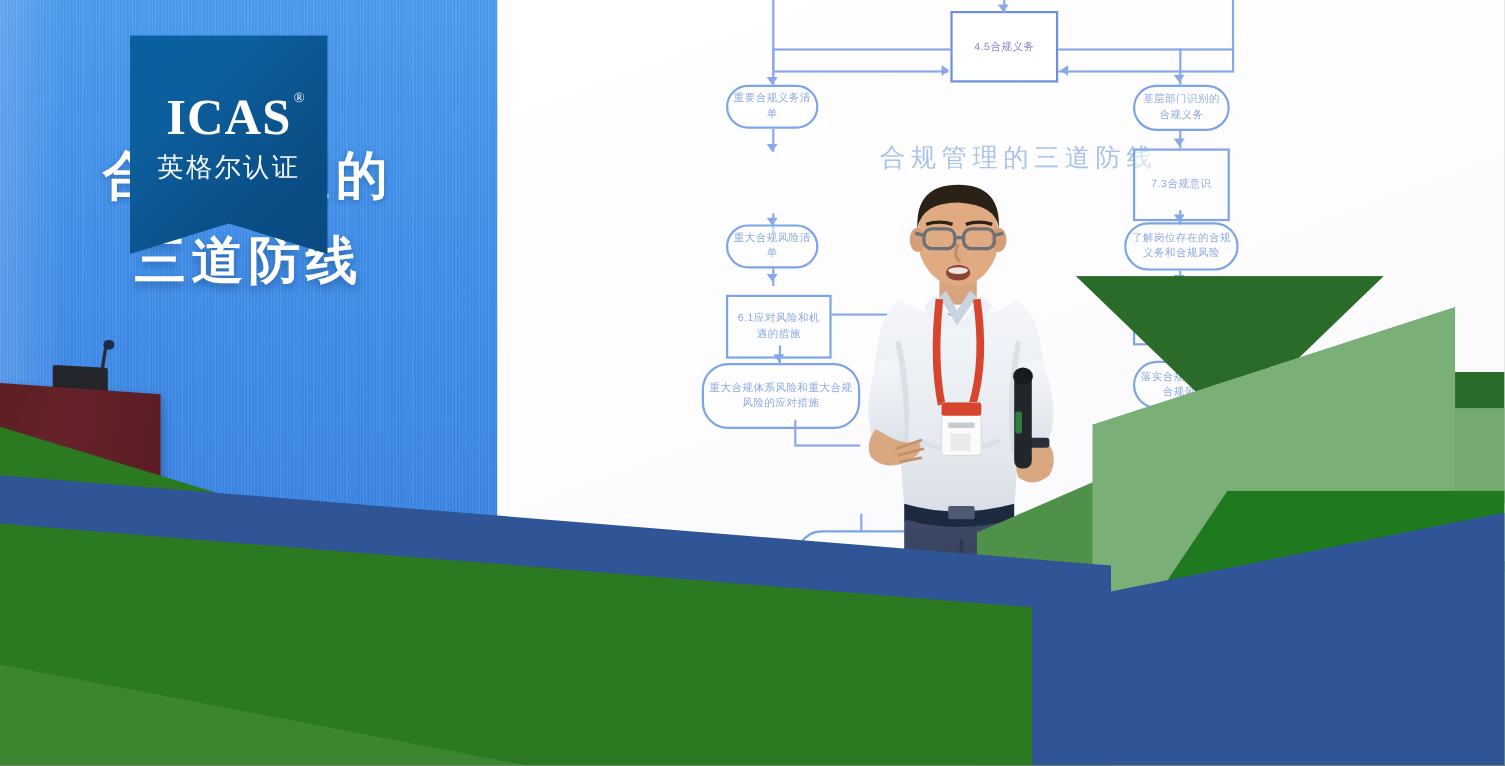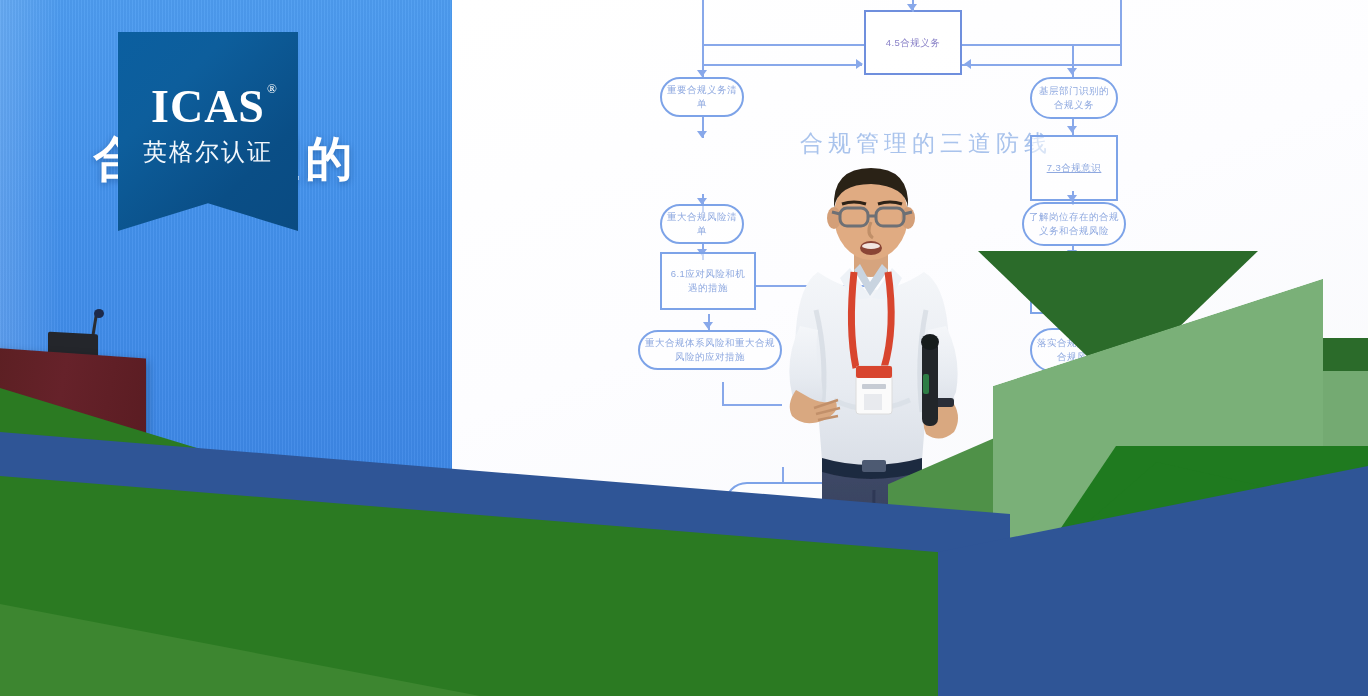--- a/index.html
+++ b/index.html
@@ -250,46 +250,46 @@
     <div class="line v" style="left:250px;top:117px;height:21px;"></div>
     <div class="arrow" style="left:245px;top:131px;"></div>
 
     <div class="line v" style="left:250px;top:194px;height:18px;"></div>
     <div class="arrow" style="left:245px;top:198px;"></div>
 
     <div class="node term" style="left:208px;top:204px;width:84px;height:40px;">重大合规风险清单</div>
     <div class="line v" style="left:250px;top:244px;height:16px;"></div>
     <div class="arrow" style="left:245px;top:249px;"></div>
 
-    <div class="node" style="left:208px;top:252px;width:96px;height:58px;">6.1应对风险和机遇的措施</div>
+    <div class="node" style="left:208px;top:268px;width:96px;height:58px;">6.1应对风险和机遇的措施</div>
     <div class="line h" style="left:304px;top:285px;width:120px;"></div>
     <div class="line v" style="left:256px;top:314px;height:18px;"></div>
     <div class="arrow" style="left:251px;top:322px;"></div>
 
-    <div class="node term" style="left:186px;top:330px;width:144px;height:40px;">重大合规体系风险和重大合规风险的应对措施</div>
+    <div class="node term" style="left:186px;top:330px;width:144px;height:60px;">重大合规体系风险和重大合规风险的应对措施</div>
     <div class="line v" style="left:270px;top:382px;height:22px;"></div>
     <div class="line h" style="left:270px;top:404px;width:60px;"></div>
 
     <div class="line v" style="left:330px;top:467px;height:16px;"></div>
 
     <div class="node term" style="left:272px;top:482px;width:120px;height:46px;">重要合规义务风险得到</div>
     <div class="line v" style="left:330px;top:528px;height:20px;"></div>
     <div class="arrow" style="left:325px;top:536px;"></div>
 
     <div class="node" style="left:300px;top:548px;width:100px;height:52px;">9.1监视测量分析评价</div>
 
     <div class="line h" style="left:510px;top:44px;width:158px;"></div>
     <div class="line v" style="left:620px;top:44px;height:33px;"></div>
     <div class="arrow" style="left:615px;top:68px;"></div>
 
     <div class="node term" style="left:578px;top:77px;width:88px;height:42px;">基层部门识别的合规义务</div>
     <div class="line v" style="left:620px;top:119px;height:16px;"></div>
     <div class="arrow" style="left:615px;top:126px;"></div>
 
-    <div class="node" style="left:578px;top:135px;width:88px;height:66px;text-decoration:underline;">7.3合规意识</div>
+    <div class="node" style="left:578px;top:135px;width:88px;height:66px;">7.3合规意识</div>
     <div class="line v" style="left:620px;top:191px;height:14px;"></div>
     <div class="arrow" style="left:615px;top:195px;"></div>
 
     <div class="node term" style="left:570px;top:202px;width:104px;height:44px;">了解岗位存在的合规义务和合规风险</div>
     <div class="line v" style="left:620px;top:246px;height:14px;"></div>
     <div class="arrow" style="left:615px;top:250px;"></div>
 
     <div class="node" style="left:578px;top:258px;width:94px;height:56px;">8.2建立控制和程序</div>
     <div class="line v" style="left:620px;top:314px;height:16px;"></div>
     <div class="arrow" style="left:615px;top:320px;"></div>
@@ -392,20 +392,21 @@
         <ellipse cx="101" cy="88" rx="11" ry="7" fill="#8a4436"></ellipse>
         <ellipse cx="101" cy="86" rx="9" ry="3" fill="#f2e6e0"></ellipse>
       </g>
     </svg>
   </div>
 
   <div class="blue-panel">
     <div class="sheen"></div>
   </div>
   <div class="headline-top">合规管理的</div>
+  <div class="headline-bot">三道防线</div>
 
   <div class="banner">
     <div class="banner-inner">
       <div class="banner-icas">
         <span>ICAS</span><span class="banner-reg">®</span>
       </div>
       <div class="banner-cn">英格尔认证</div>
     </div>
   </div>
 

